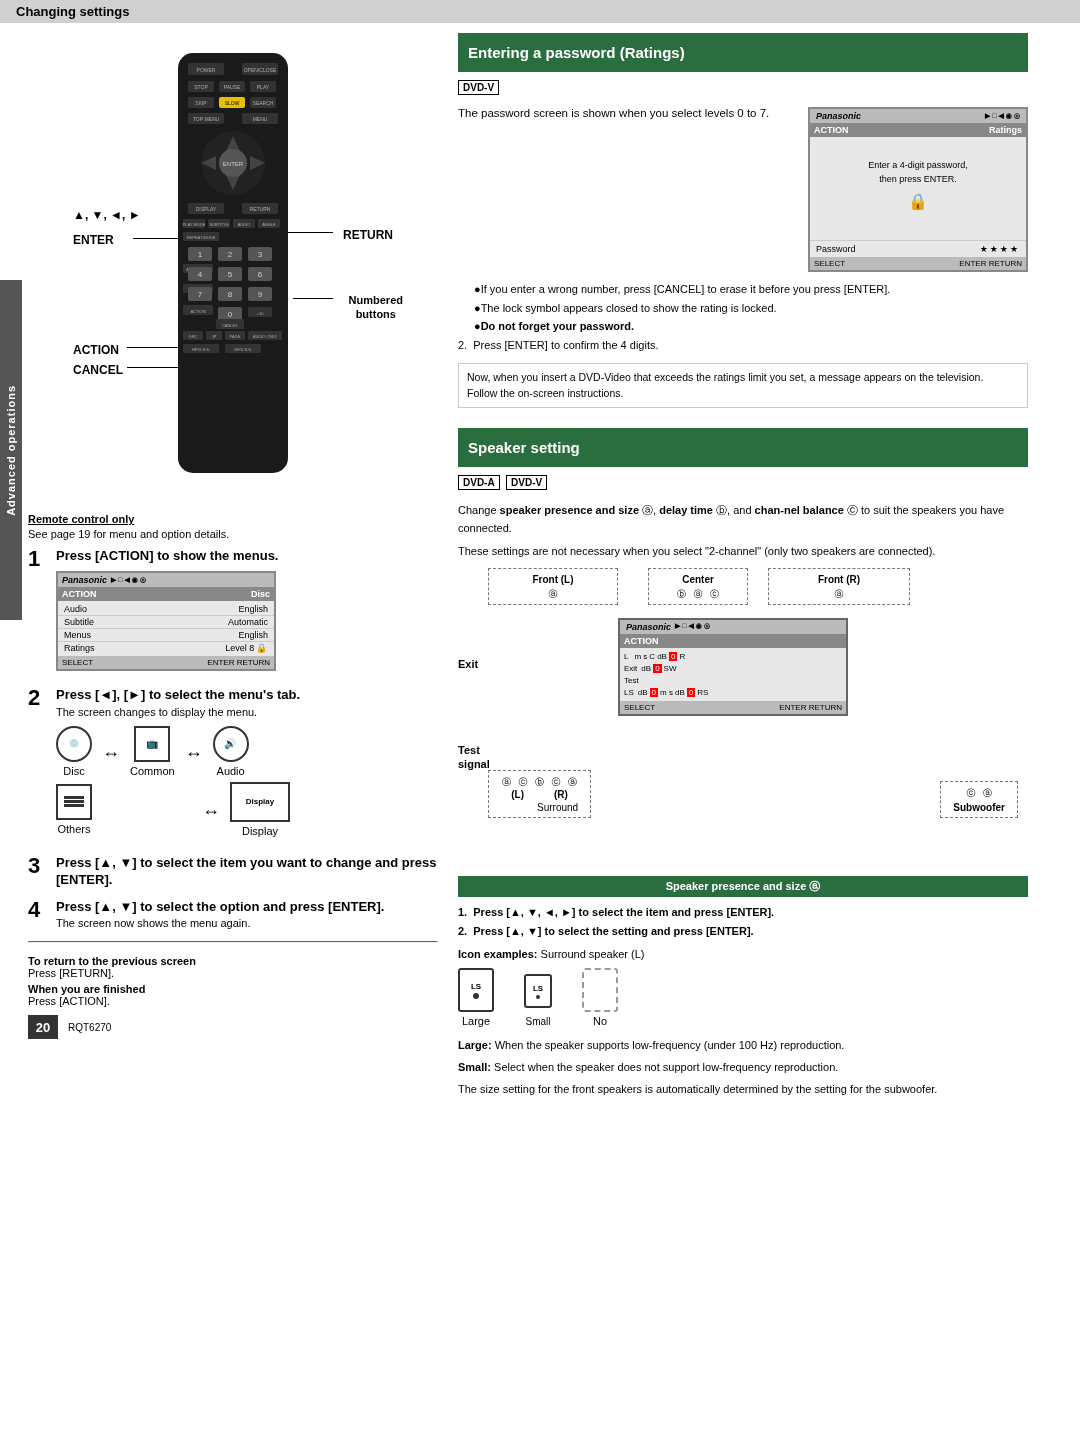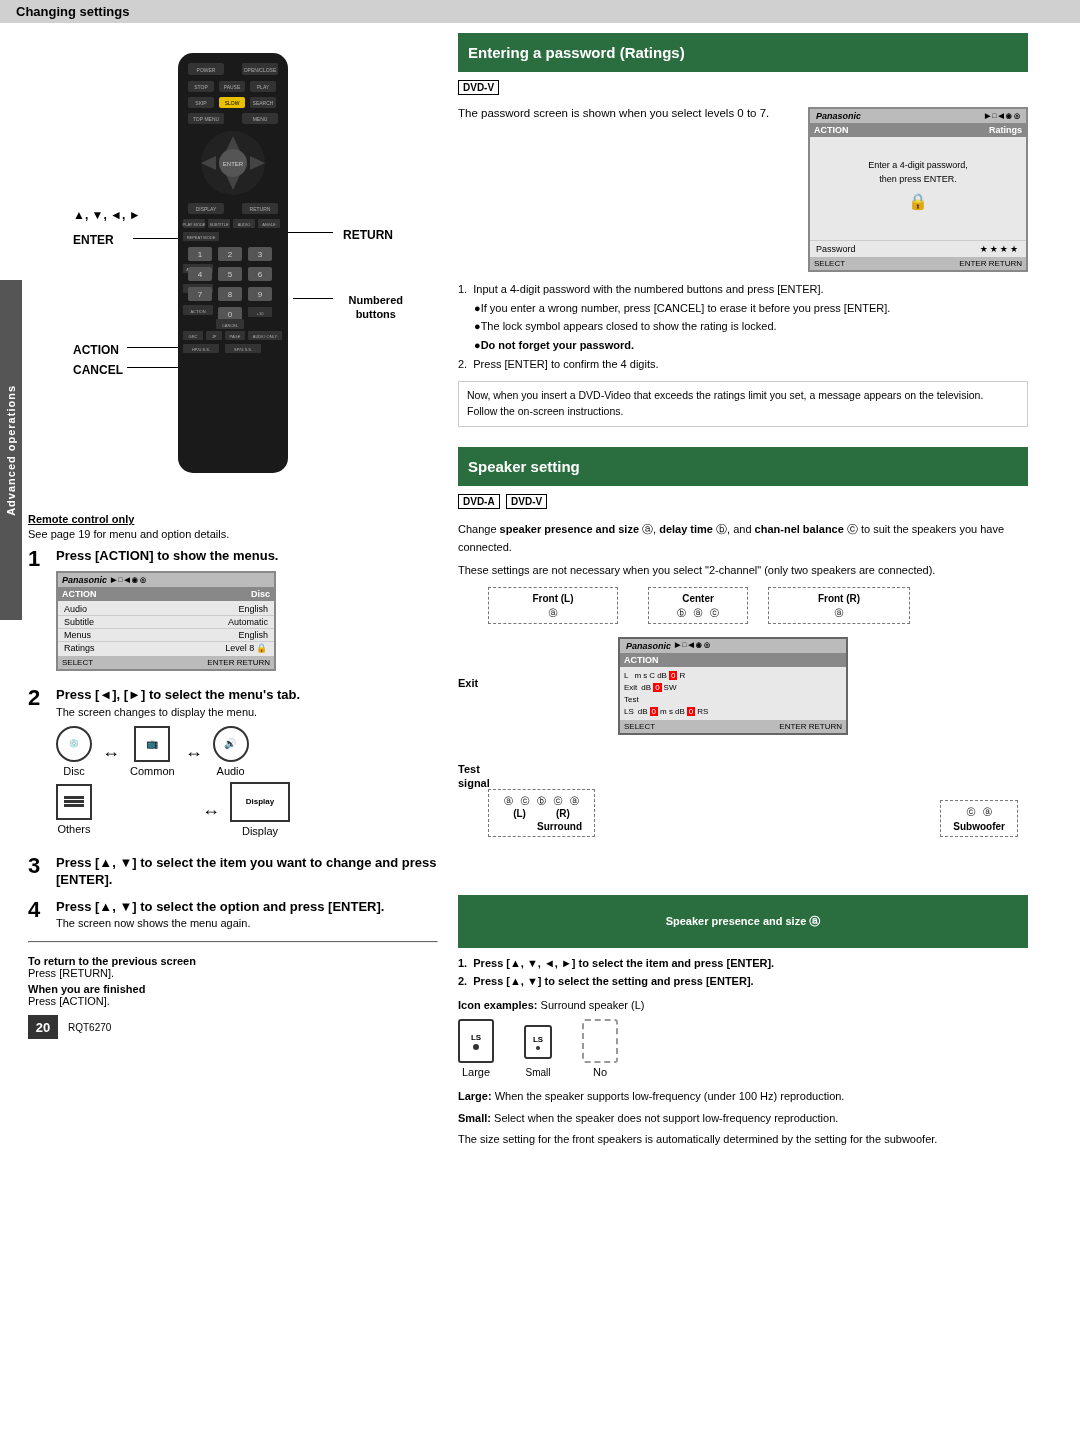--- a/index.html
+++ b/index.html
@@ -135,21 +135,21 @@
 
     .right-section-gap {
       margin-top: 20px;
     }
 
     .presence-bar {
       background: #2a6e3f;
       color: #fff;
       text-align: center;
       font-size: 11px;
-      padding: 19px 6px;
+      padding: 3px 6px;
       font-weight: bold;
       margin-top: 4px;
     }
   </style>
 </head>
 <body>
 
 <div class="header-bar">
   <span>Changing settings</span>
 </div>
@@ -492,21 +492,20 @@
             <span style="letter-spacing:2px;">★★★★</span>
           </div>
           <div style="display:flex; background:#bbb; padding:2px 4px; font-size:8px; justify-content:space-between;">
             <span>SELECT</span>
               <span>ENTER RETURN</span>
           </div>
         </div>
       </div>
 
       <div style="font-size:11px; line-height:1.7;">
-        <div>1.&nbsp; Input a 4-digit password with the numbered buttons and press [ENTER].</div>
         <div style="padding-left:16px;">●If you enter a wrong number, press [CANCEL] to erase it before you press [ENTER].</div>
         <div style="padding-left:16px;">●The lock symbol appears closed to show the rating is locked.</div>
         <div style="padding-left:16px;"><strong>●Do not forget your password.</strong></div>
         <div>2.&nbsp; Press [ENTER] to confirm the 4 digits.</div>
       </div>
 
       <div class="note-box" style="margin-top:8px;">
         Now, when you insert a DVD-Video that exceeds the ratings limit you set, a message appears on the television.<br>
         Follow the on-screen instructions.
       </div>
@@ -594,21 +593,21 @@
 
         <div style="position:absolute; left:0; top:90px; font-size:11px; font-weight:bold;">Exit</div>
         <div style="position:absolute; left:0; top:175px; font-size:11px; font-weight:bold; line-height:1.3;">Test<br>signal</div>
 
         <div style="position:absolute; left:30px; bottom:50px; border:1px dashed #777; padding:3px 12px; text-align:center;">
           <span style="font-size:9px;">ⓐ &nbsp; ⓒ &nbsp; ⓑ &nbsp; ⓒ &nbsp; ⓐ</span><br>
           <div style="display:flex; gap:30px; justify-content:center; font-size:10px; font-weight:bold;">
             <span>(L)</span>
             <span>(R)</span>
           </div>
-          <span style="font-size:10px; font-weight:bold;margin-left:36px;">Surround</span>
+          <span style="font-size:10px; font-weight:normal;margin-left:36px;">Surround</span>
         </div>
         <div style="position:absolute; right:10px; bottom:50px; border:1px dashed #777; padding:3px 12px; text-align:center;">
           <span style="font-size:9px;">ⓒ &nbsp; ⓐ</span><br>
           <span style="font-size:10px; font-weight:bold;">Subwoofer</span>
         </div>
       </div>
 
       <div class="presence-bar">
         <span>Speaker presence and size ⓐ</span>
       </div>

